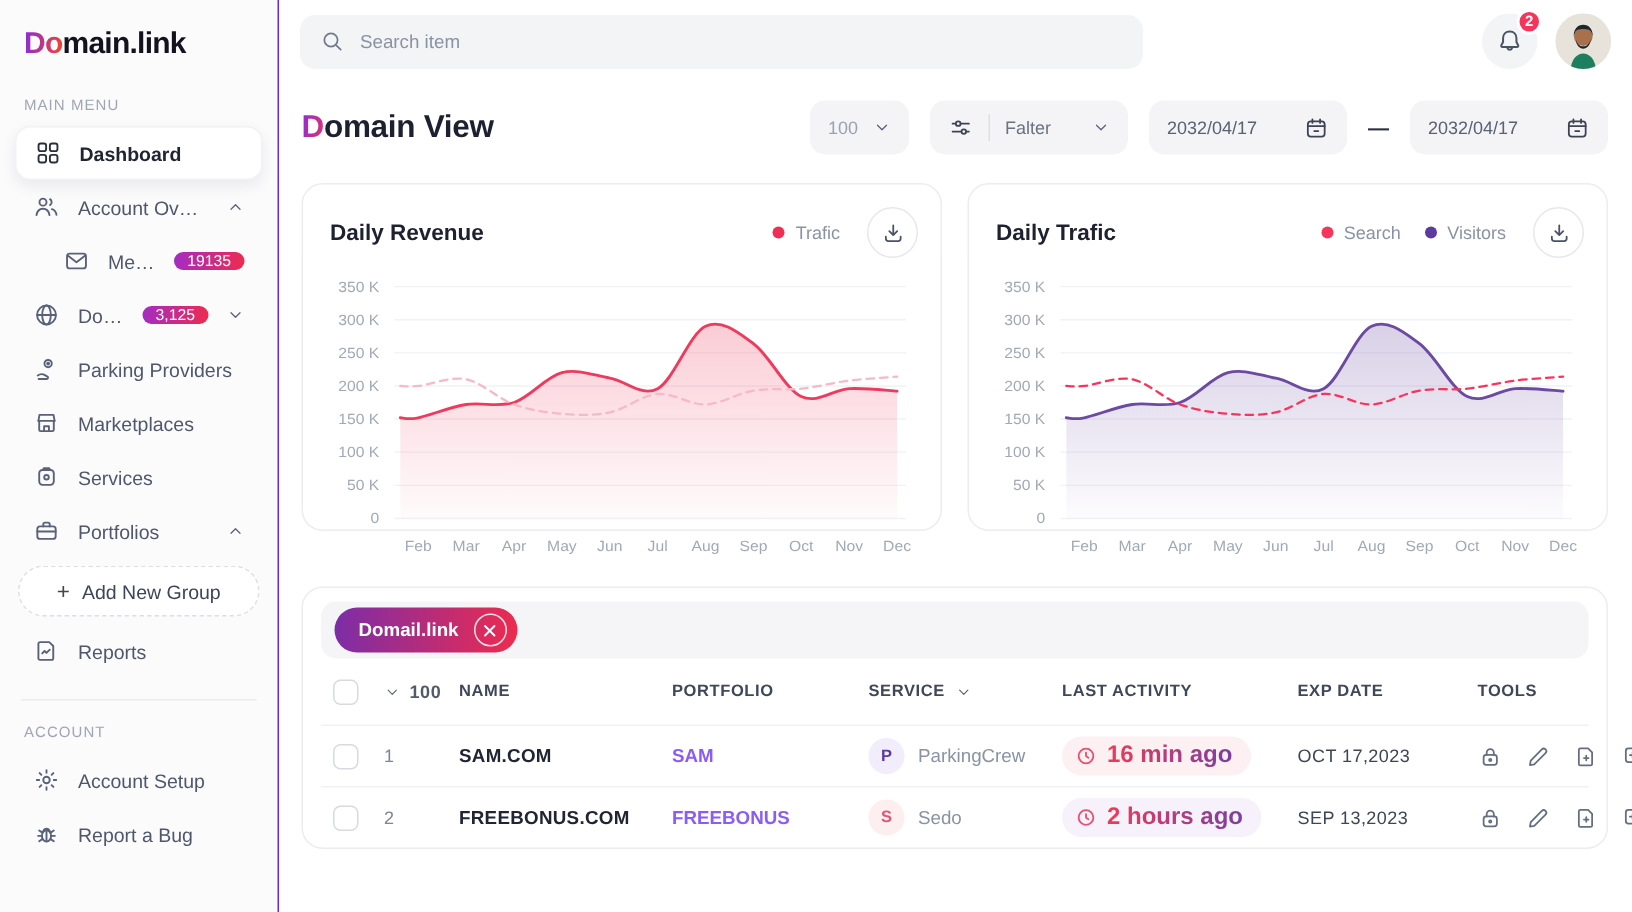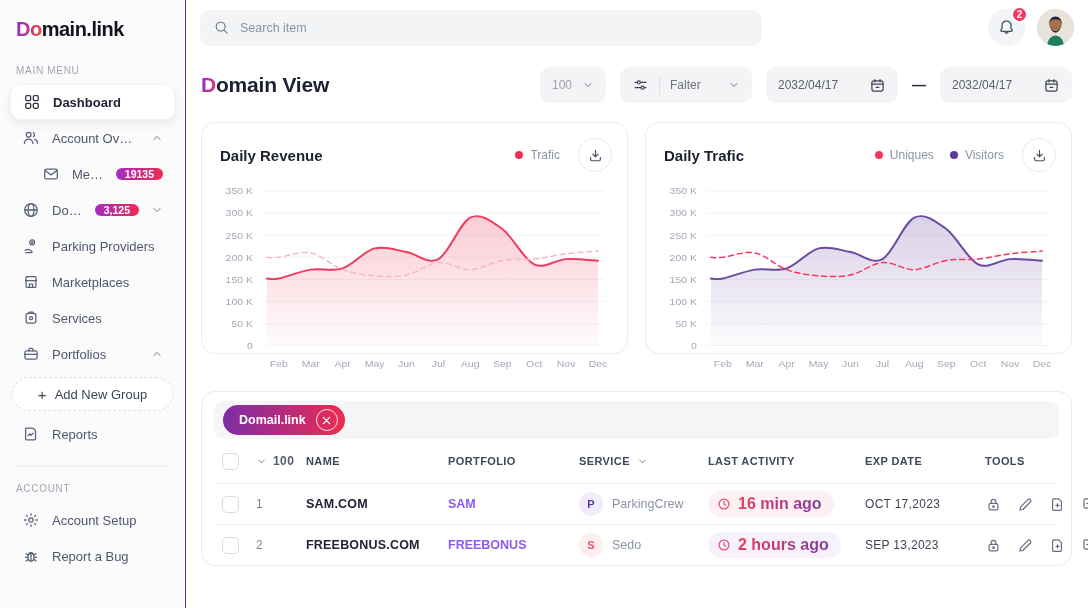--- a/index.html
+++ b/index.html
@@ -18,21 +18,21 @@
   .section-label.acct{margin-top:16px;}
   .nav-item{display:flex;align-items:center;gap:12px;height:36px;padding:0 12px;margin:0 10px;
             color:#4e576c;font-size:13px;border-radius:10px;cursor:pointer;white-space:nowrap;}
   .nav-item svg{flex:none;stroke:#59627a;}
   .nav-item .lbl{flex:1;overflow:hidden;text-overflow:ellipsis;}
   .nav-item.active{background:#fff;color:#202433;font-weight:bold;
                    box-shadow:0 4px 10px rgba(25,30,60,.08);border:1px solid #f2f2f5;}
   .nav-item.active svg{stroke:#2a2f3e;}
   .nav-item.sub{margin-left:30px;}
   .pill-badge{background:linear-gradient(95deg,#a32cc4,#ee2b4e);color:#fff;font-size:10.5px;
-              font-weight:bold;padding:0 9px;border-radius:10px;}
+              font-weight:normal;padding:0 9px;border-radius:10px;}
   .chev{stroke:#59627a;flex:none;}
   .add-group{margin:5px 12px;height:34px;border:1px dashed #dcdfe7;background:#fff;border-radius:17px;
              display:flex;align-items:center;justify-content:center;gap:8px;font-size:13px;color:#3d4557;
              cursor:pointer;width:calc(100% - 24px);}
   .add-group .plus{font-size:15px;color:#3d4557;}
   .divider{border:none;border-top:1px solid #ececf0;margin:14px 14px 0;}
 
   
   main{flex:1;display:flex;flex-direction:column;min-width:0;}
   .topbar{height:55px;display:flex;align-items:center;padding:0 14px;gap:12px;flex:none;}
@@ -374,21 +374,21 @@
               <path d="M 50.0 108.8 C 52.0 108.8 54.7 110.3 62.0 108.8 C 69.3 107.2 83.3 101.2 94.0 99.4 C 104.7 97.6 115.3 101.7 126.0 98.0 C 136.7 94.3 147.3 79.8 158.0 76.9 C 168.7 74.0 179.3 78.8 190.0 80.7 C 200.7 82.5 211.3 94.3 222.0 88.2 C 232.7 82.1 243.3 49.4 254.0 44.1 C 264.7 38.8 275.3 48.0 286.0 56.3 C 296.7 64.6 307.3 88.5 318.0 93.8 C 328.7 99.1 339.3 88.8 350.0 88.2 C 360.7 87.5 376.7 89.7 382.0 90.0" fill="none" stroke="#ee3b5d" stroke-width="2" stroke-linecap="round"></path>
               <path d="M 50.0 86.3 C 52.0 86.3 54.7 87.1 62.0 86.3 C 69.3 85.5 83.3 79.4 94.0 81.6 C 104.7 83.8 115.3 95.3 126.0 99.4 C 136.7 103.5 147.3 105.0 158.0 106.0 C 168.7 106.9 179.3 107.4 190.0 105.0 C 200.7 102.7 211.3 92.8 222.0 91.9 C 232.7 91.0 243.3 99.8 254.0 99.4 C 264.7 99.0 275.3 91.4 286.0 89.6 C 296.7 87.7 307.3 89.3 318.0 88.2 C 328.7 87.0 339.3 83.9 350.0 82.5 C 360.7 81.1 376.7 80.2 382.0 79.7" fill="none" stroke="#f6b9c6" stroke-width="1.6" stroke-dasharray="5 4" stroke-linecap="round"></path>
             </svg>
         </article>
 
         <article class="card chart-card">
           <div class="chart-head">
             <span class="chart-title">Daily Trafic</span>
             <span class="legend">
               <span class="dot dot-uniques"></span>
-              <span>Uniques</span>
+              <span>Search</span>
             </span>
             <span class="legend">
               <span class="dot dot-visitors"></span>
               <span>Visitors</span>
             </span>
             <button class="dl-btn">
               <svg class="ic" width="17" height="17" viewBox="0 0 20 20">
                   <path d="M10 3.8v7M6.9 8.4l3.1 3.1 3.1-3.1"></path>
                   <path d="M4.2 12.6v1.6c0 1.1.9 2 2 2h7.6c1.1 0 2-.9 2-2v-1.6"></path>
                 </svg>

